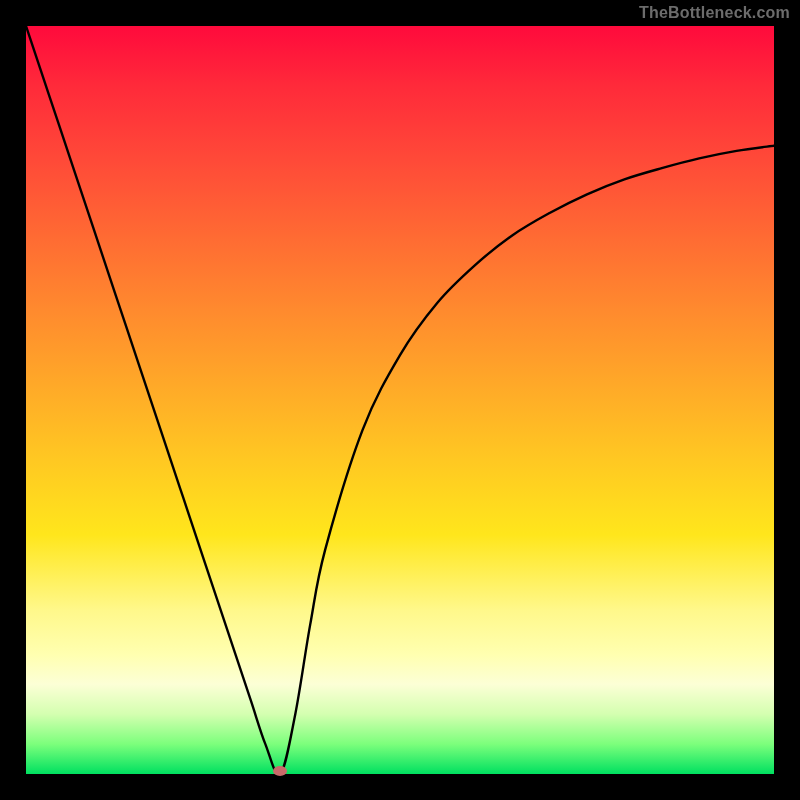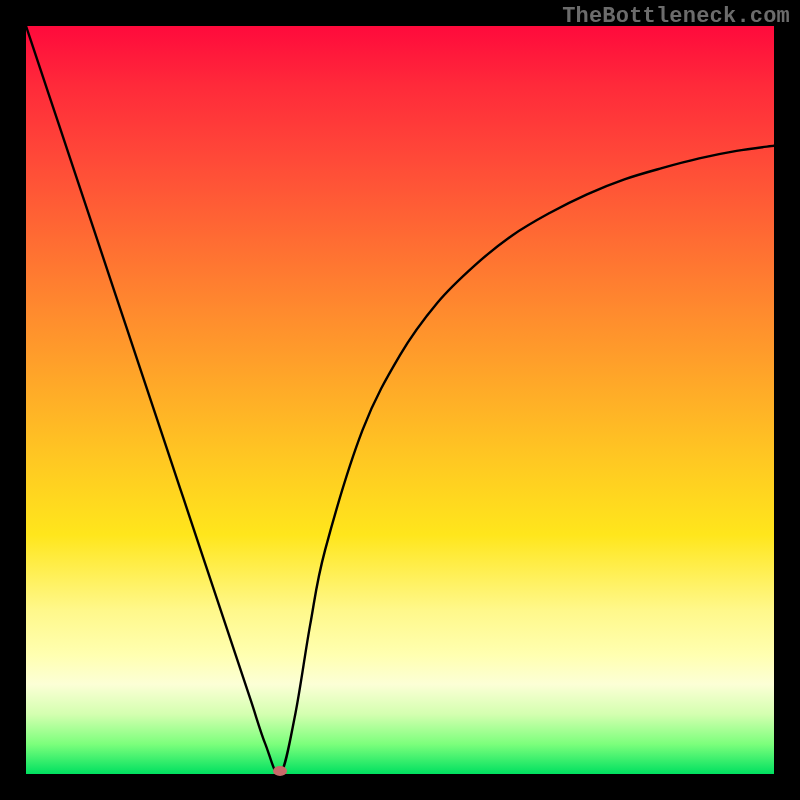--- a/index.html
+++ b/index.html
@@ -32,26 +32,26 @@
       #fcffd6 88%,
       #d4ffb0 92%,
       #7cff7c 96%,
       #00e060 100%
     );
   }
   .watermark {
     position: absolute;
     top: 4px;
     right: 10px;
-    font-size: 22px;
+    font-size: 16px;
     font-weight: 600;
     color: #6c6c6c;
     letter-spacing: 0.2px;
     z-index: 10;
-    font-family: Liberation Mono, monospace;
+    font-family: Liberation Sans, sans-serif;
   }
   svg.curve {
     position: absolute;
     left: 0;
     top: 0;
     width: 748px;
     height: 748px;
     z-index: 5;
   }
   .marker {

